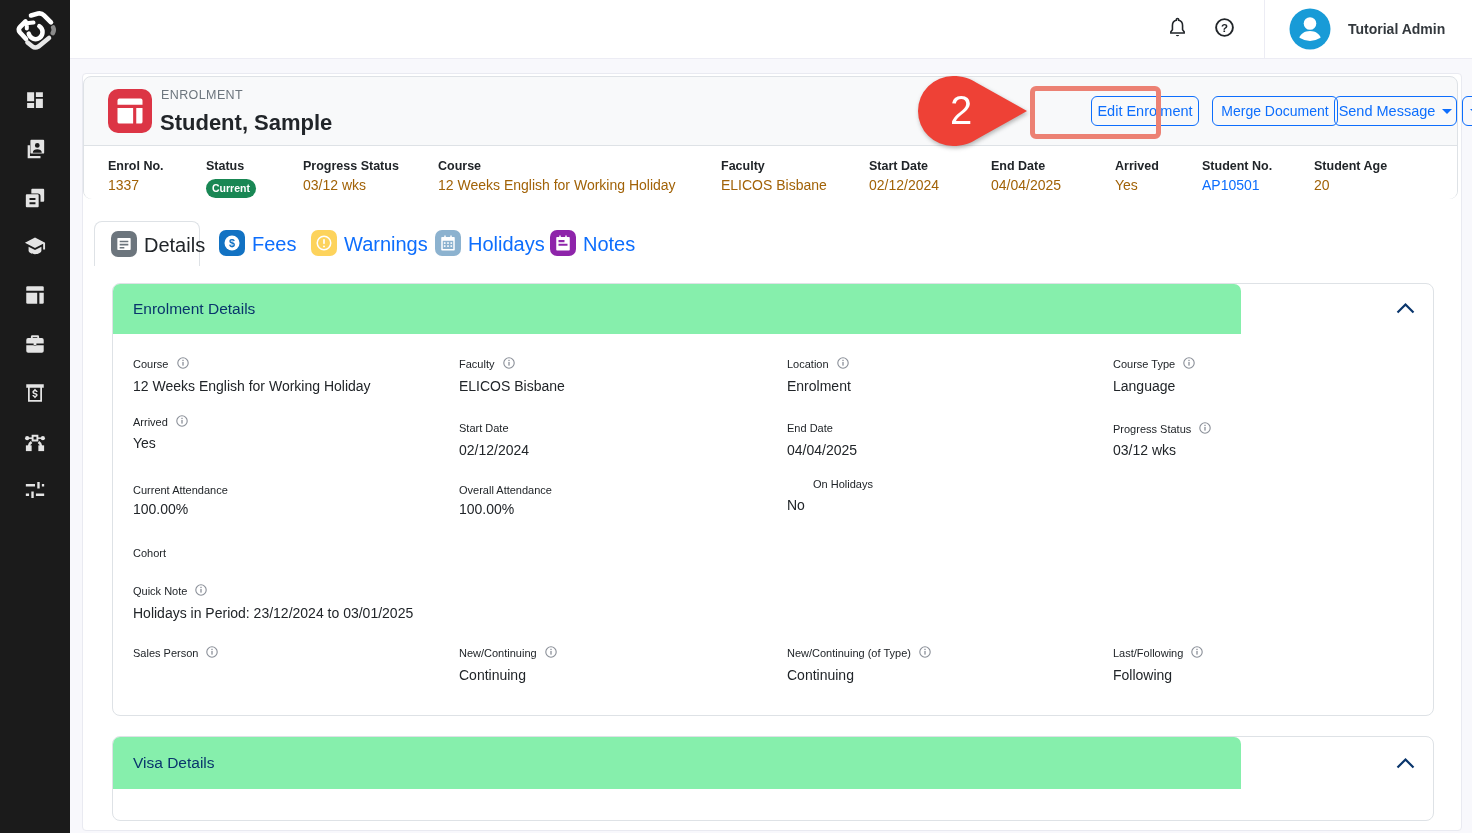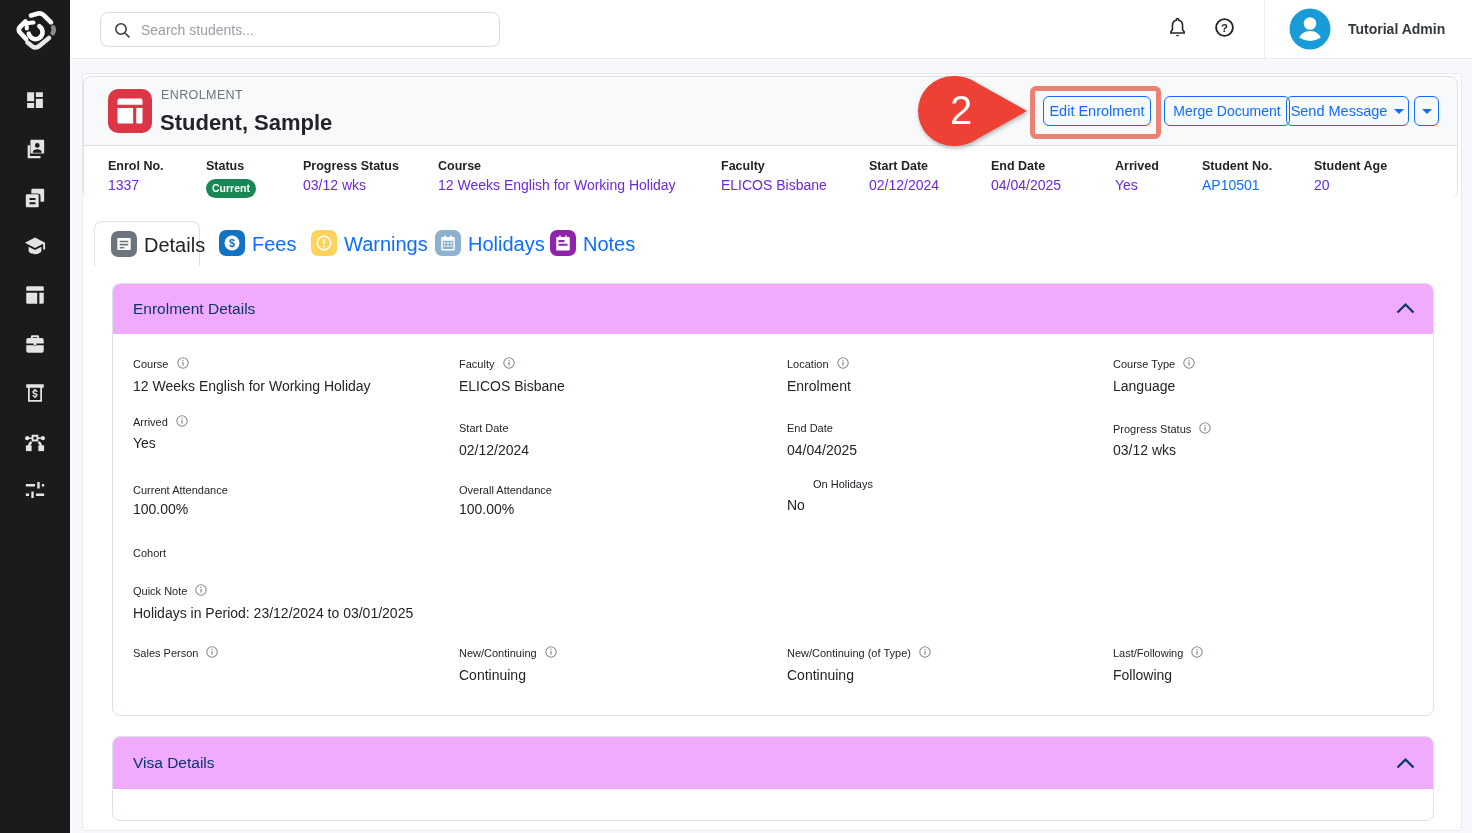--- a/index.html
+++ b/index.html
@@ -19,58 +19,51 @@
 #uname { position:absolute; left:1278px; top:21px; font-size:14px; font-weight:700; color:#33383d; }
 
 
 #outer { position:absolute; left:82px; top:73px; width:1380px; height:758px; background:#fff; border:1px solid #e9eaf1; border-radius:4px; z-index:1; }
 
 
 #hcard { position:absolute; left:83px; top:76px; width:1375px; height:123px; background:#f8f9fa; border:1px solid #dee2e6; border-radius:8px; z-index:2; }
 #hicon { position:absolute; left:24px; top:12px; width:44px; height:44px; border-radius:10px; background:#dc3545; }
 #hkind { position:absolute; left:77px; top:11px; font-size:12.5px; color:#6c757d; letter-spacing:.4px; }
 #hname { position:absolute; left:76px; top:33px; font-size:22px; font-weight:700; color:#212529; }
-.btn { position:absolute; top:19px; height:30px; border:1px solid #0d6efd; border-radius:6px; color:#0d6efd; font-size:14.5px; line-height:28px; text-align:center; background:#fff0; white-space:nowrap; }
+.btn { position:absolute; top:19px; height:30px; border:1px solid #0d6efd; border-radius:6px; color:#0d6efd; font-size:14.5px; line-height:28px; text-align:center; background:#fff0; white-space:nowrap;margin-left:48px; }
 .caret { display:inline-block; width:0; height:0; border-left:5px solid transparent; border-right:5px solid transparent; border-top:5px solid #0d6efd; vertical-align:middle; margin-left:7px; margin-top:-2px; }
 #inforow { position:absolute; left:0; top:68px; width:1373px; height:54px; background:#fff; border-top:1px solid #dee2e6; border-radius:0 0 8px 8px; }
 .ilab { position:absolute; top:13px; font-size:12.5px; font-weight:700; color:#212529; }
-.ival { position:absolute; top:31px; font-size:14px; color:#6d28d9; }
+.ival { position:absolute; top:31px; font-size:14px; color:#a16207; }
 #badge { position:absolute; left:122px; top:33px; height:19px; background:#198754; color:#fff; font-size:10.5px; font-weight:700; border-radius:9.5px; padding:0 6px; line-height:19px; }
 
 
 #hilite { position:absolute; left:1030px; top:86px; width:131px; height:53px; border:5px solid #ec8173; border-radius:6px; z-index:6; }
 #pin { position:absolute; left:916px; top:74px; z-index:7; }
 
 
 .tab { position:absolute; top:221px; height:45px; z-index:3; }
 #tab1 { left:94px; width:106px; background:#fff; border:1px solid #dee2e6; border-bottom:none; border-radius:8px 8px 0 0; }
 .tabic { position:absolute; left:16px; top:9px; width:26px; height:26px; border-radius:7px; }
 .tabtx { position:absolute; left:49px; top:12px; font-size:20px; color:#0d6efd; }
 
 
 .panel { position:absolute; left:112px; width:1322px; background:#fff; border:1px solid #dee2e6; border-radius:8px; z-index:3; }
-.phead { position:absolute; left:0; top:0; width:1320px; height:50px; background:#f0abfc; border-radius:7px 7px 0 0; }
+.phead { position:absolute; left:0; top:0; width:1128px; height:50px; background:#86efac; border-radius:7px 7px 0 0; }
 .ptitle { position:absolute; left:20px; top:16px; font-size:15.5px; color:#09356c; }
 .lb { position:absolute; font-size:11px; color:#212529; white-space:nowrap; }
 .vl { position:absolute; font-size:14px; color:#212529; white-space:nowrap; }
 .inf { vertical-align:-1px; margin-left:5px; }
 </style>
 </head>
 <body>
 
 <div id="outer"></div>
 
 <div id="topbar">
-  <div id="search">
-    <svg class="abs" style="left:13px;top:9px" width="17" height="17" viewBox="0 0 17 17">
-        <circle cx="7" cy="7" r="5.2" fill="none" stroke="#3c4043" stroke-width="1.6"></circle>
-        <line x1="11" y1="11" x2="15.4" y2="15.4" stroke="#3c4043" stroke-width="1.6"></line>
-      </svg>
-    <div class="ph">Search students...</div>
-  </div>
   <svg class="abs" style="left:1098px;top:16px" width="19" height="22" viewBox="0 0 24 26">
       <path d="M12 2.2c-.8 0-1.5.6-1.5 1.4v.9C7.6 5.2 5.6 7.8 5.6 11v5.4L3.6 19v1.6h16.8V19l-2-2.6V11c0-3.2-2-5.8-4.9-6.5v-.9c0-.8-.7-1.4-1.5-1.4z" fill="none" stroke="#212529" stroke-width="2"></path>
       <path d="M9.9 23.2a2.2 2.2 0 0 0 4.2 0z" fill="#212529"></path>
     </svg>
   <svg class="abs" style="left:1145px;top:18px" width="19" height="19" viewBox="0 0 19 19">
       <circle cx="9.5" cy="9.5" r="8.4" fill="none" stroke="#212529" stroke-width="1.9"></circle>
       <text x="9.5" y="13.6" font-size="11.5" font-weight="700" fill="#212529" text-anchor="middle" font-family="Liberation Sans">?</text>
     </svg>
   <div id="topdiv"></div>
   <svg class="abs" style="left:1219px;top:8px" width="42" height="42" viewBox="0 0 42 42">

